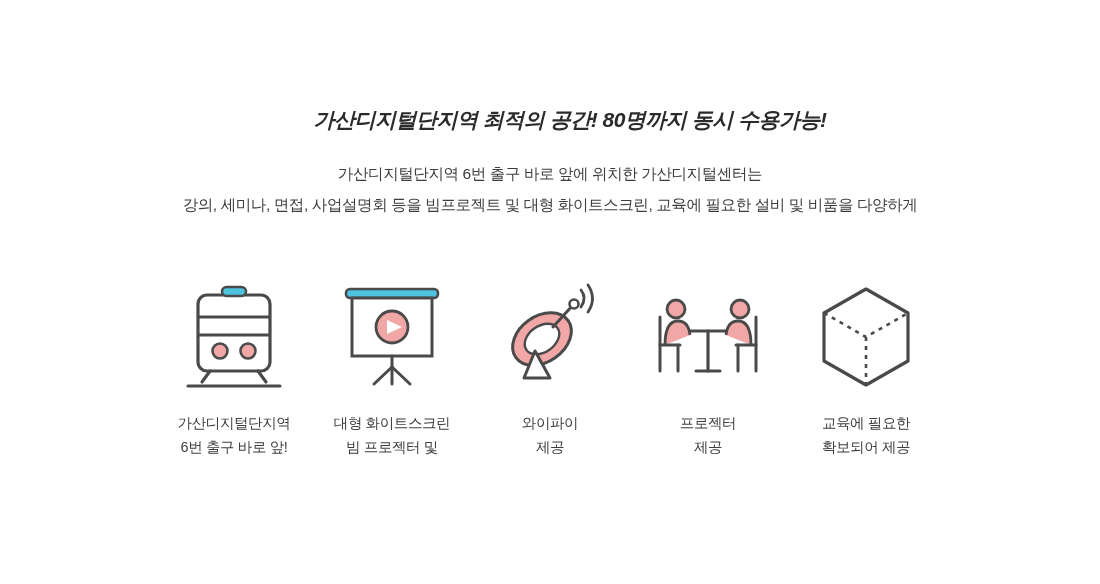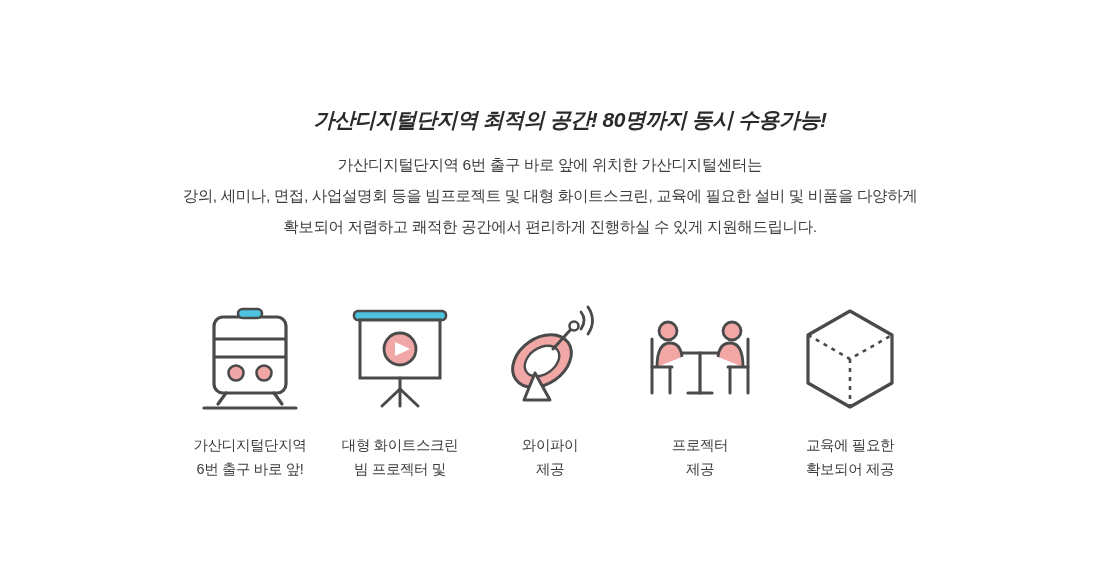--- a/index.html
+++ b/index.html
@@ -30,37 +30,37 @@
     color: #2b2b2b;
     letter-spacing: -0.5px;
     padding-top: 92px;
     line-height: 1.3;
     margin-left: 40px;
   }
 
   
   .description {
     text-align: center;
-    margin-top: 16px;
+    margin-top: 25px;
     font-size: 15.5px;
     line-height: 2.0;
     color: #3d3d3d;
     letter-spacing: -0.4px;
   }
   .description .line {
     display: block;
   }
 
   
   .features {
     display: flex;
     justify-content: center;
     align-items: flex-start;
     margin-top: 58px;
-    gap: 0px;
+    gap: 8px;
   }
   .feature {
     width: 150px;
     display: flex;
     flex-direction: column;
     align-items: center;
   }
   .feature .icon-wrap {
     height: 120px;
     display: flex;
@@ -80,21 +80,20 @@
 </head>
 <body>
 
 <div class="page">
 
   <h1 class="headline">가산디지털단지역 최적의 공간! 80명까지 동시 수용가능!</h1>
 
   <div class="description">
     <span class="line">가산디지털단지역 6번 출구 바로 앞에 위치한 가산디지털센터는</span>
     <span class="line">강의, 세미나, 면접, 사업설명회 등을 빔프로젝트 및 대형 화이트스크린, 교육에 필요한 설비 및 비품을 다양하게</span>
-    <span class="line">확보되어 저렴하고 쾌적한 공간에서 편리하게 진행하실 수 있게 지원해드립니다.</span>
   </div>
 
   <div class="features">
 
     <div class="feature">
       <div class="icon-wrap">
         <svg width="104" height="110" viewBox="0 0 104 110" fill="none" xmlns="http://www.w3.org/2000/svg">
           <rect x="16" y="12" width="72" height="76" rx="9" stroke="#4a4a4a" stroke-width="3.2" fill="#ffffff"></rect>
           <rect x="40" y="4" width="24" height="9" rx="4.5" fill="#4ec3e0" stroke="#4a4a4a" stroke-width="2.6"></rect>
           <line x1="16" y1="34" x2="88" y2="34" stroke="#4a4a4a" stroke-width="3.2"></line>

